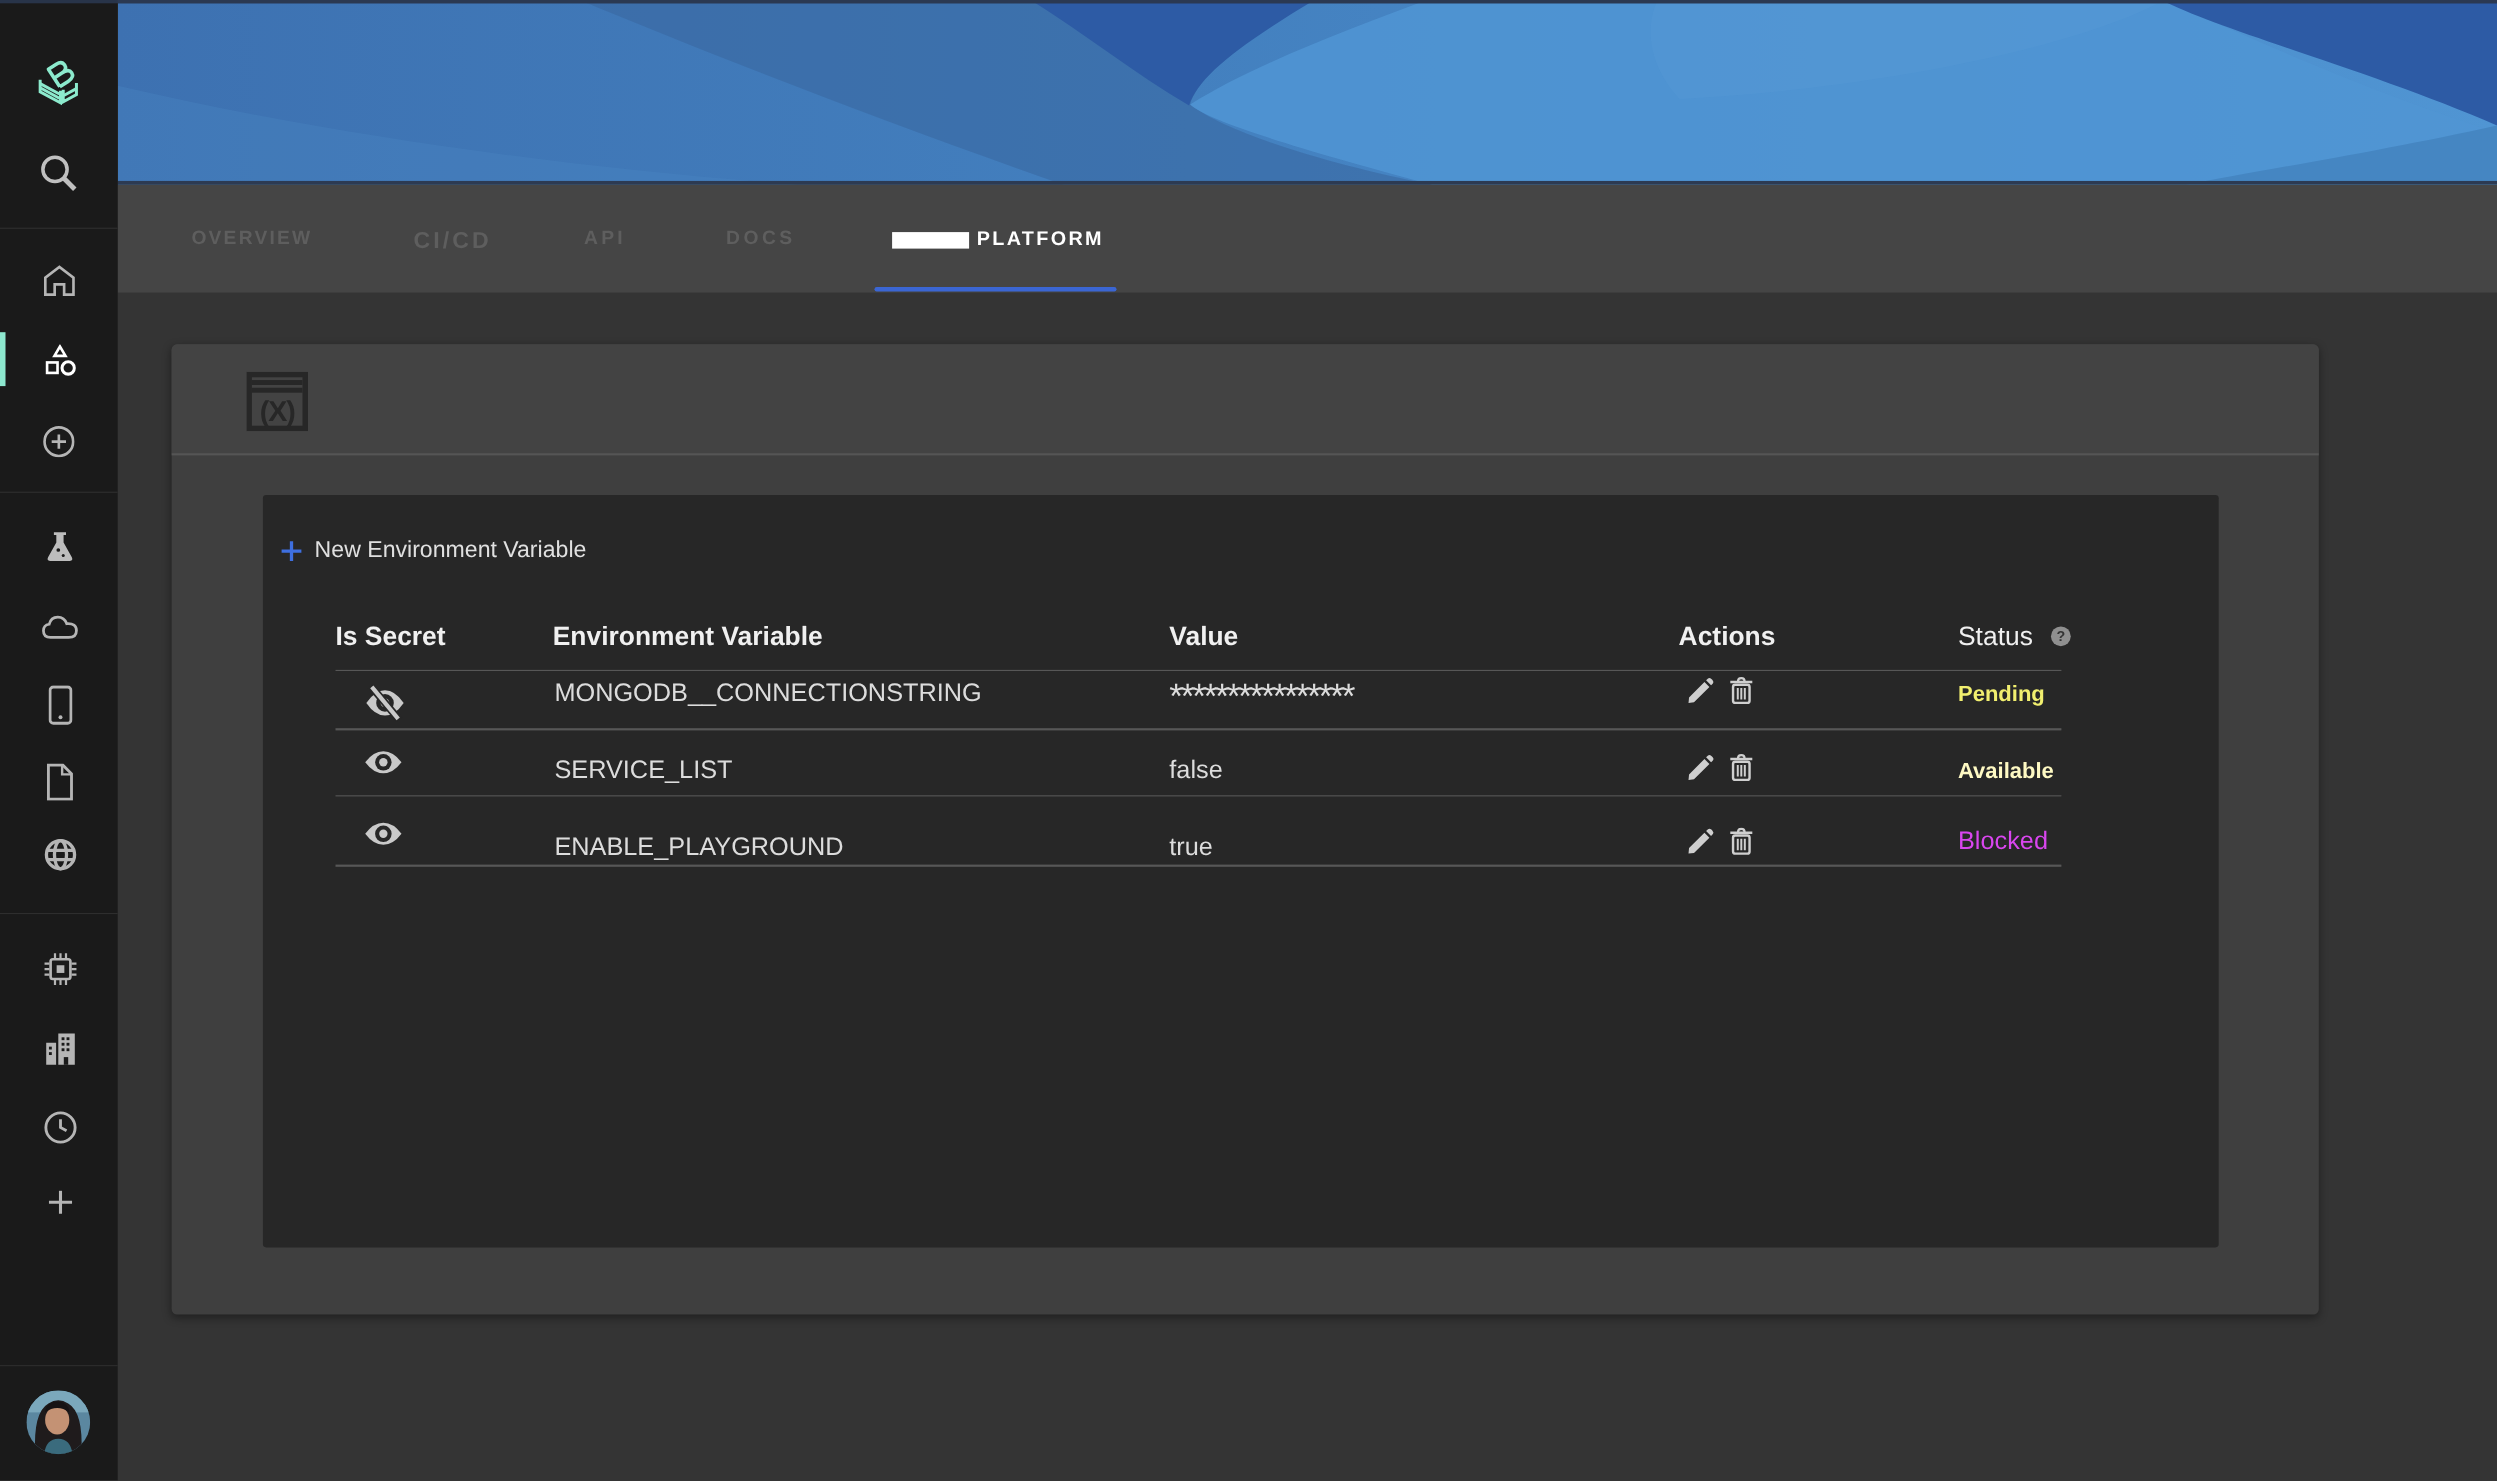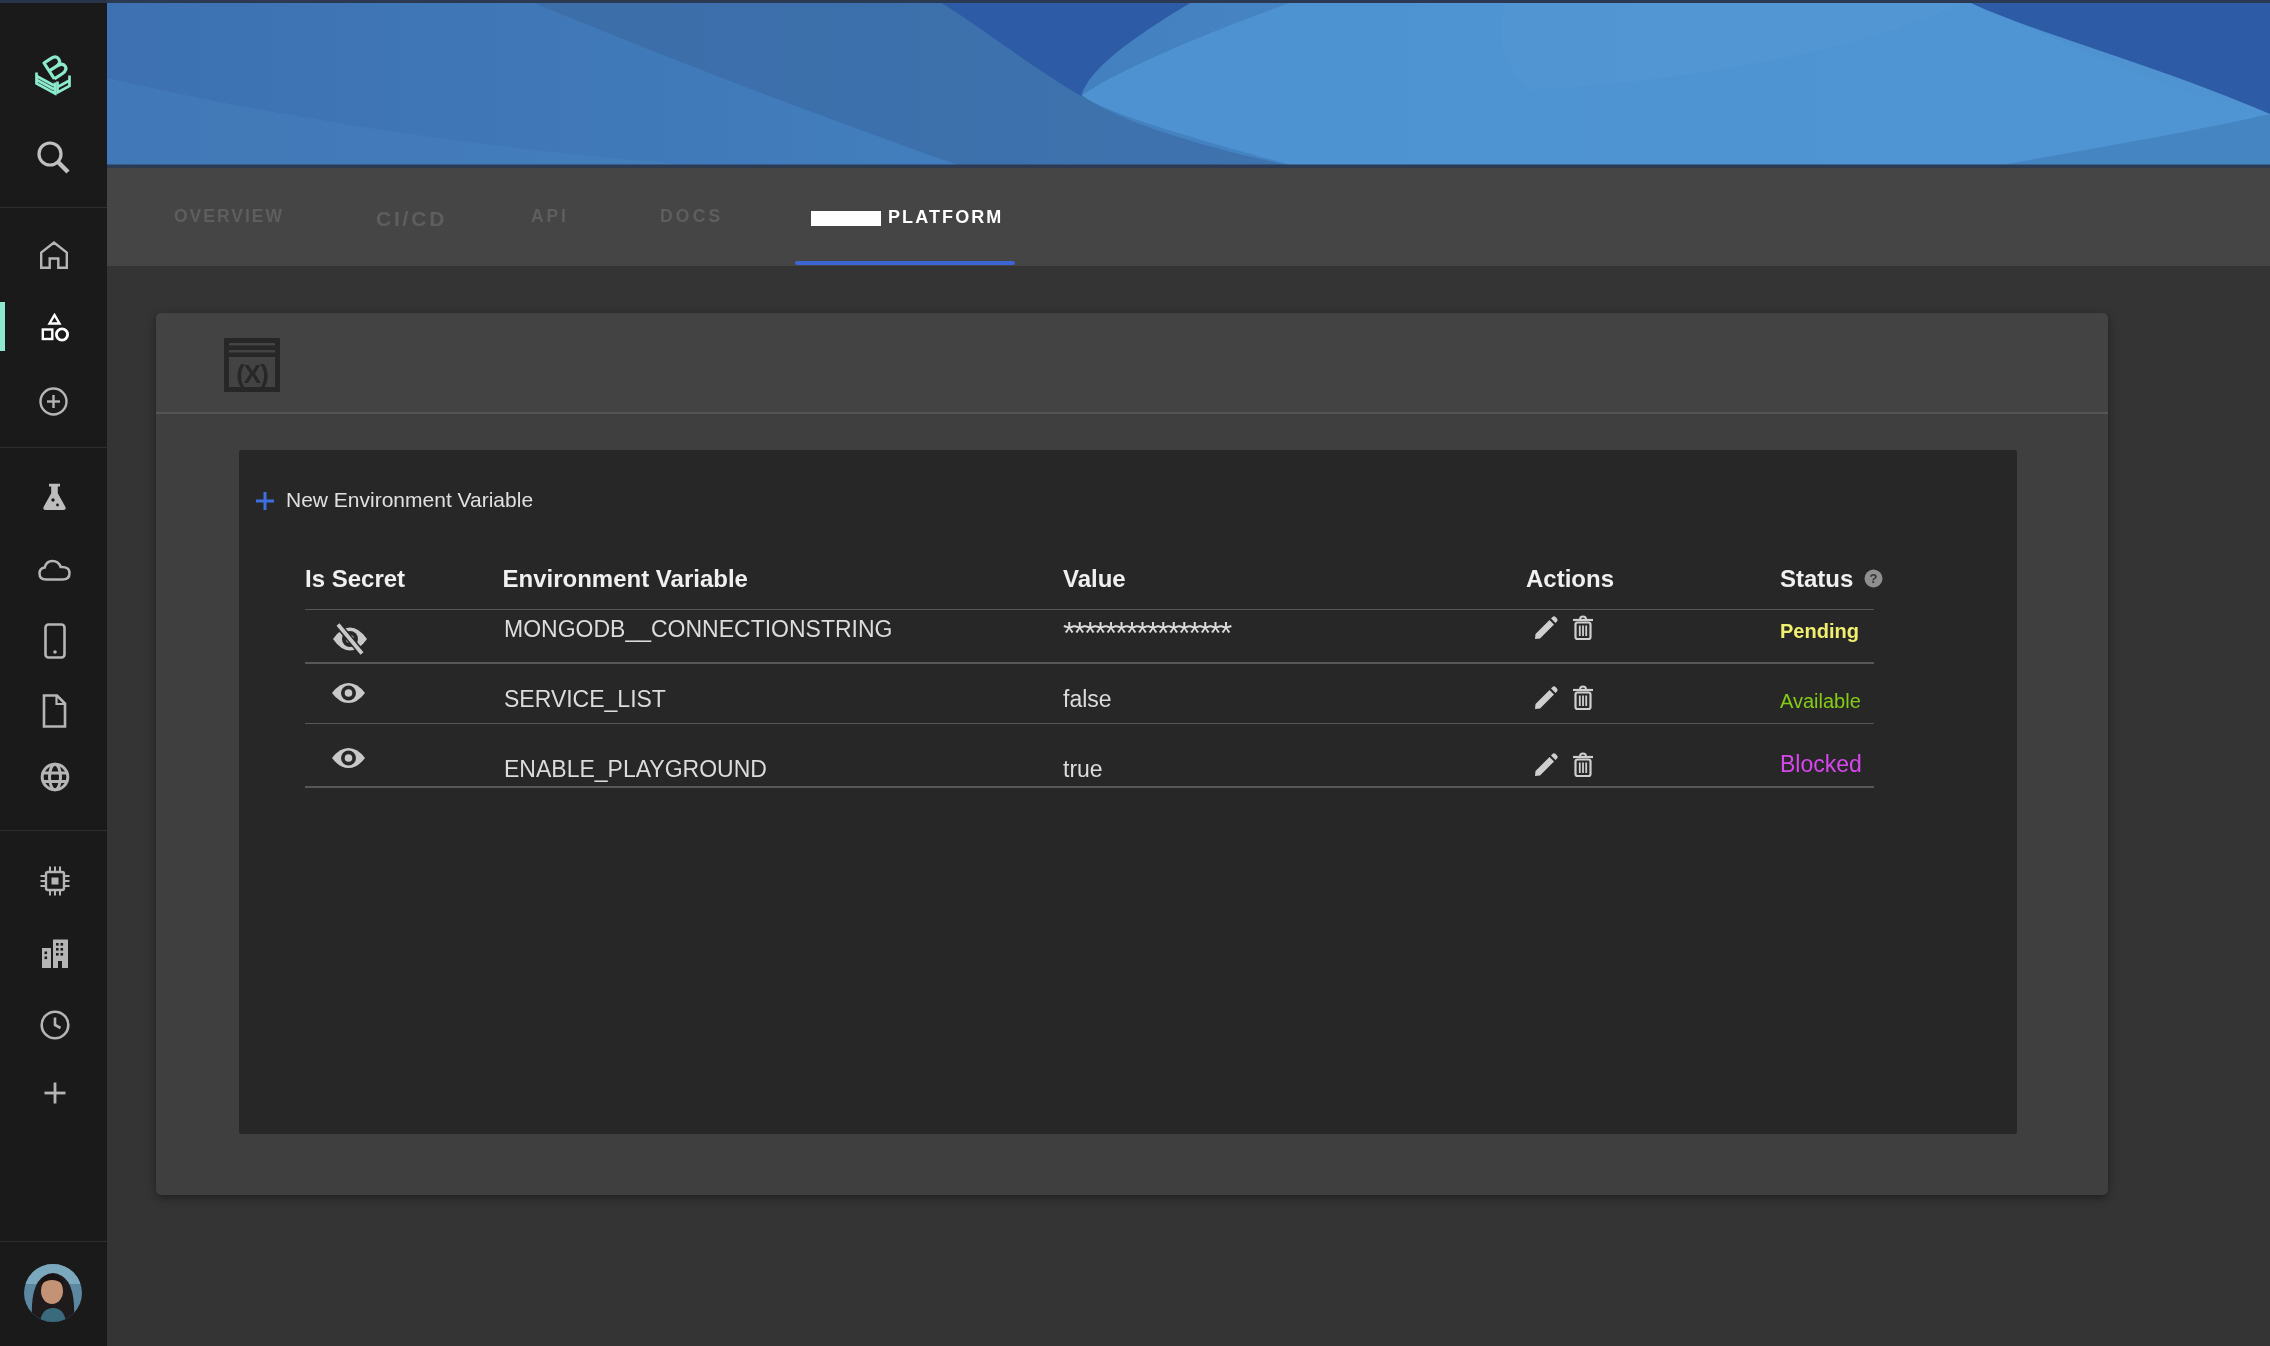--- a/index.html
+++ b/index.html
@@ -65,21 +65,21 @@
 
     <svg class="abs" style="left:16.5px;top:40.5px" width="20" height="20" viewBox="0 0 20 20">
       <path d="M10 1 V19 M1 10 H19" stroke="#3e6fe0" stroke-width="3" fill="none"></path>
     </svg>
     <div class="abs" style="left:47.5px;top:39.2px;font-size:21px;line-height:1;color:#e0e0e0">New Environment Variable</div>
 
     <div class="abs" style="left:66.5px;top:116.5px;font-size:24px;font-weight:bold;line-height:1;color:#f0f0f0">Is Secret</div>
     <div class="abs" style="left:264px;top:116.5px;font-size:24px;font-weight:bold;line-height:1;color:#f0f0f0">Environment Variable</div>
     <div class="abs" style="left:824.5px;top:116.5px;font-size:24px;font-weight:bold;line-height:1;color:#f0f0f0">Value</div>
     <div class="abs" style="left:1287.5px;top:116.5px;font-size:24px;font-weight:bold;line-height:1;color:#f0f0f0">Actions</div>
-    <div class="abs" style="left:1541.5px;top:116.5px;font-size:24px;font-weight:bold;line-height:1;color:#f0f0f0">Status</div>
+    <div class="abs" style="left:1541.5px;top:116.5px;font-size:24px;font-weight:normal;line-height:1;color:#f0f0f0">Status</div>
     <svg class="abs" style="left:1625.5px;top:119px" width="19" height="19" viewBox="0 0 19 19">
       <circle cx="9.5" cy="9.5" r="9" fill="#8f8f8f"></circle>
       <text x="9.5" y="14" font-size="13" font-weight="bold" fill="#333" text-anchor="middle" font-family="Liberation Sans">?</text>
     </svg>
 
     <div class="abs" style="left:66px;top:158.5px;width:1569.5px;height:1.5px;background:#575757"></div>
     <div class="abs" style="left:66px;top:212px;width:1569.5px;height:1.5px;background:#575757"></div>
     <div class="abs" style="left:66px;top:272.5px;width:1569.5px;height:1.5px;background:#575757"></div>
     <div class="abs" style="left:66px;top:336px;width:1569.5px;height:1.5px;background:#575757"></div>
 
@@ -116,21 +116,21 @@
       <path d="M2,24 L2.5,19 L16.5,5 L21,9.5 L7,23.5 Z M18,3.5 L19.5,2 Q21,0.5 22.8,2.2 L23.8,3.2 Q25.5,5 24,6.5 L22.5,8 Z" fill="#cfcfcf"></path>
     </svg>
     <svg class="abs" style="left:1333.5px;top:234.5px" width="22" height="26" viewBox="0 0 22 26">
       <path d="M8,4.5 Q8,1.5 11,1.5 Q14,1.5 14,4.5" fill="none" stroke="#cfcfcf" stroke-width="2"></path>
       <line x1="1" y1="5" x2="21" y2="5" stroke="#cfcfcf" stroke-width="2.2"></line>
       <rect x="3.5" y="7.5" width="15" height="16.5" rx="2" fill="none" stroke="#cfcfcf" stroke-width="2.2"></rect>
       <line x1="7.8" y1="10.5" x2="7.8" y2="21" stroke="#cfcfcf" stroke-width="1.8"></line>
       <line x1="11" y1="10.5" x2="11" y2="21" stroke="#cfcfcf" stroke-width="1.8"></line>
       <line x1="14.2" y1="10.5" x2="14.2" y2="21" stroke="#cfcfcf" stroke-width="1.8"></line>
     </svg>
-    <div class="abs" style="left:1541.5px;top:240.5px;font-size:20px;font-weight:normal;line-height:1;color:#84cc16">Available</div>
+    <div class="abs" style="left:1541.5px;top:240.5px;font-size:20px;font-weight:bold;line-height:1;color:#fef9c3">Available</div>
 
     <svg class="abs" style="left:92.5px;top:296px" width="35" height="24" viewBox="0 0 35 24">
       <path d="M1,12 Q8.5,2 17.5,2 Q26.5,2 34,12 Q26.5,22 17.5,22 Q8.5,22 1,12 Z" fill="#c9c9c9"></path>
       <circle cx="17.5" cy="12" r="7.5" fill="#272727"></circle>
       <circle cx="17.5" cy="12" r="3.8" fill="#c9c9c9"></circle>
     </svg>
     <div class="abs" style="left:265.5px;top:307.5px;font-size:23px;line-height:1;color:#dcdcdc">ENABLE_PLAYGROUND</div>
     <div class="abs" style="left:824.5px;top:307.5px;font-size:23px;line-height:1;color:#dcdcdc">true</div>
     <svg class="abs" style="left:1294px;top:302px" width="26" height="26" viewBox="0 0 26 26">
       <path d="M2,24 L2.5,19 L16.5,5 L21,9.5 L7,23.5 Z M18,3.5 L19.5,2 Q21,0.5 22.8,2.2 L23.8,3.2 Q25.5,5 24,6.5 L22.5,8 Z" fill="#cfcfcf"></path>

